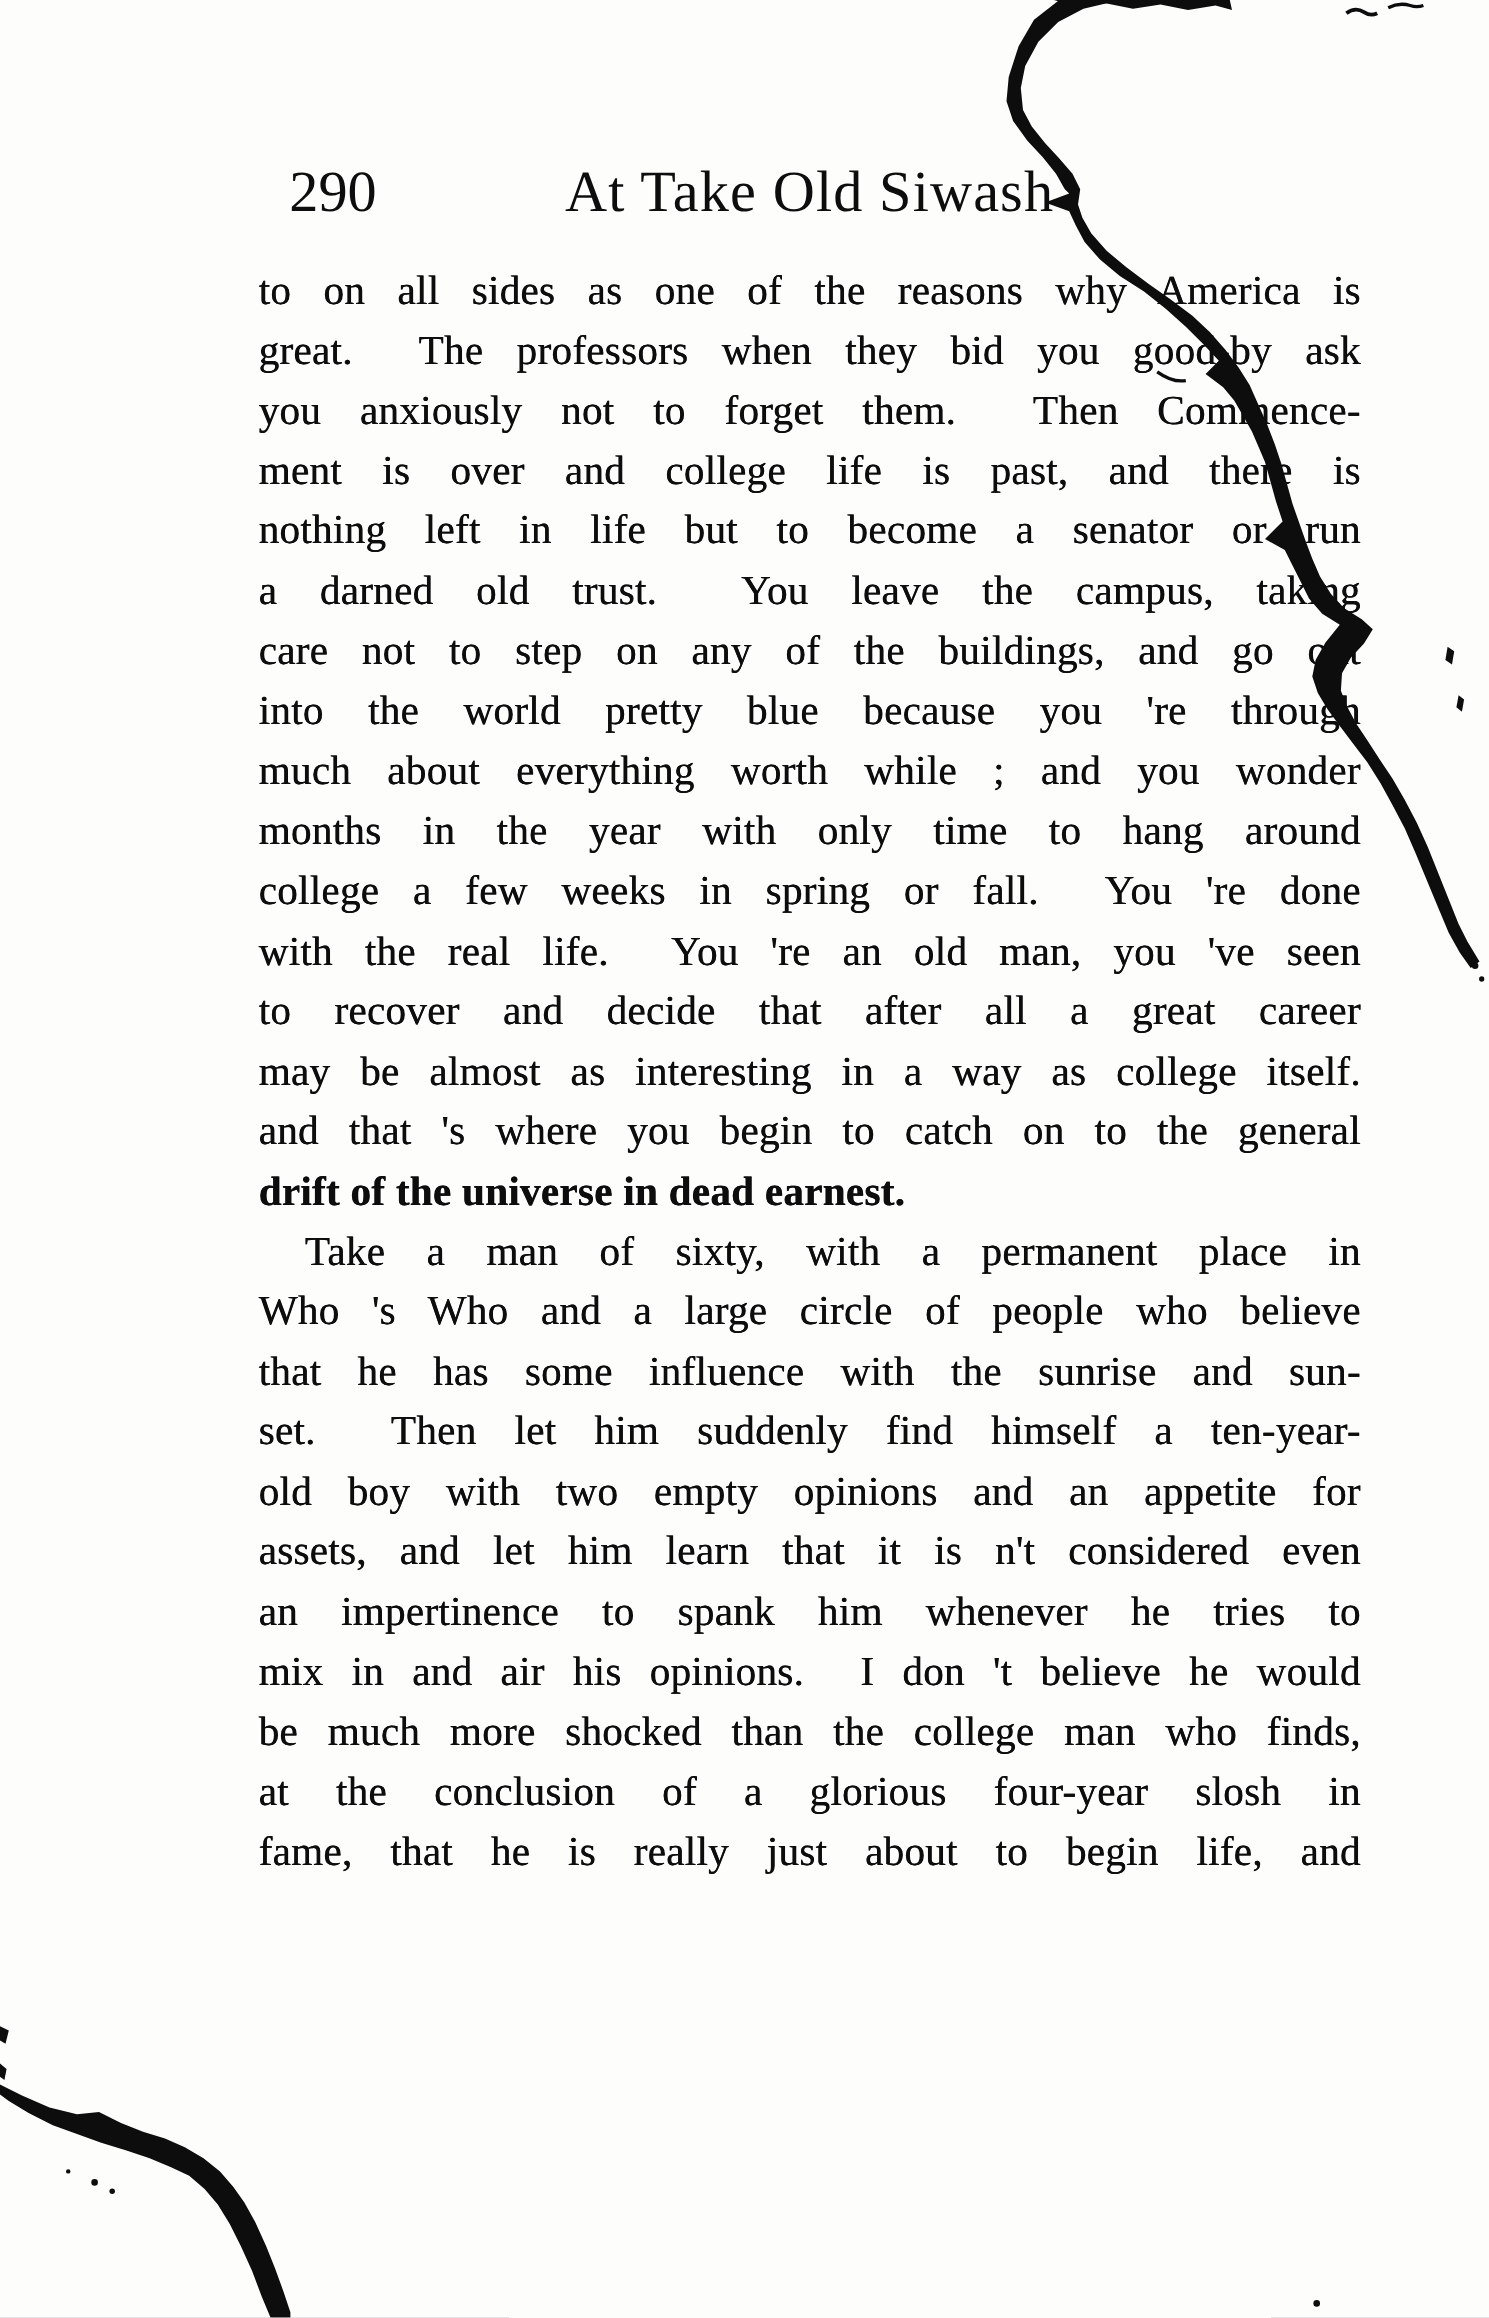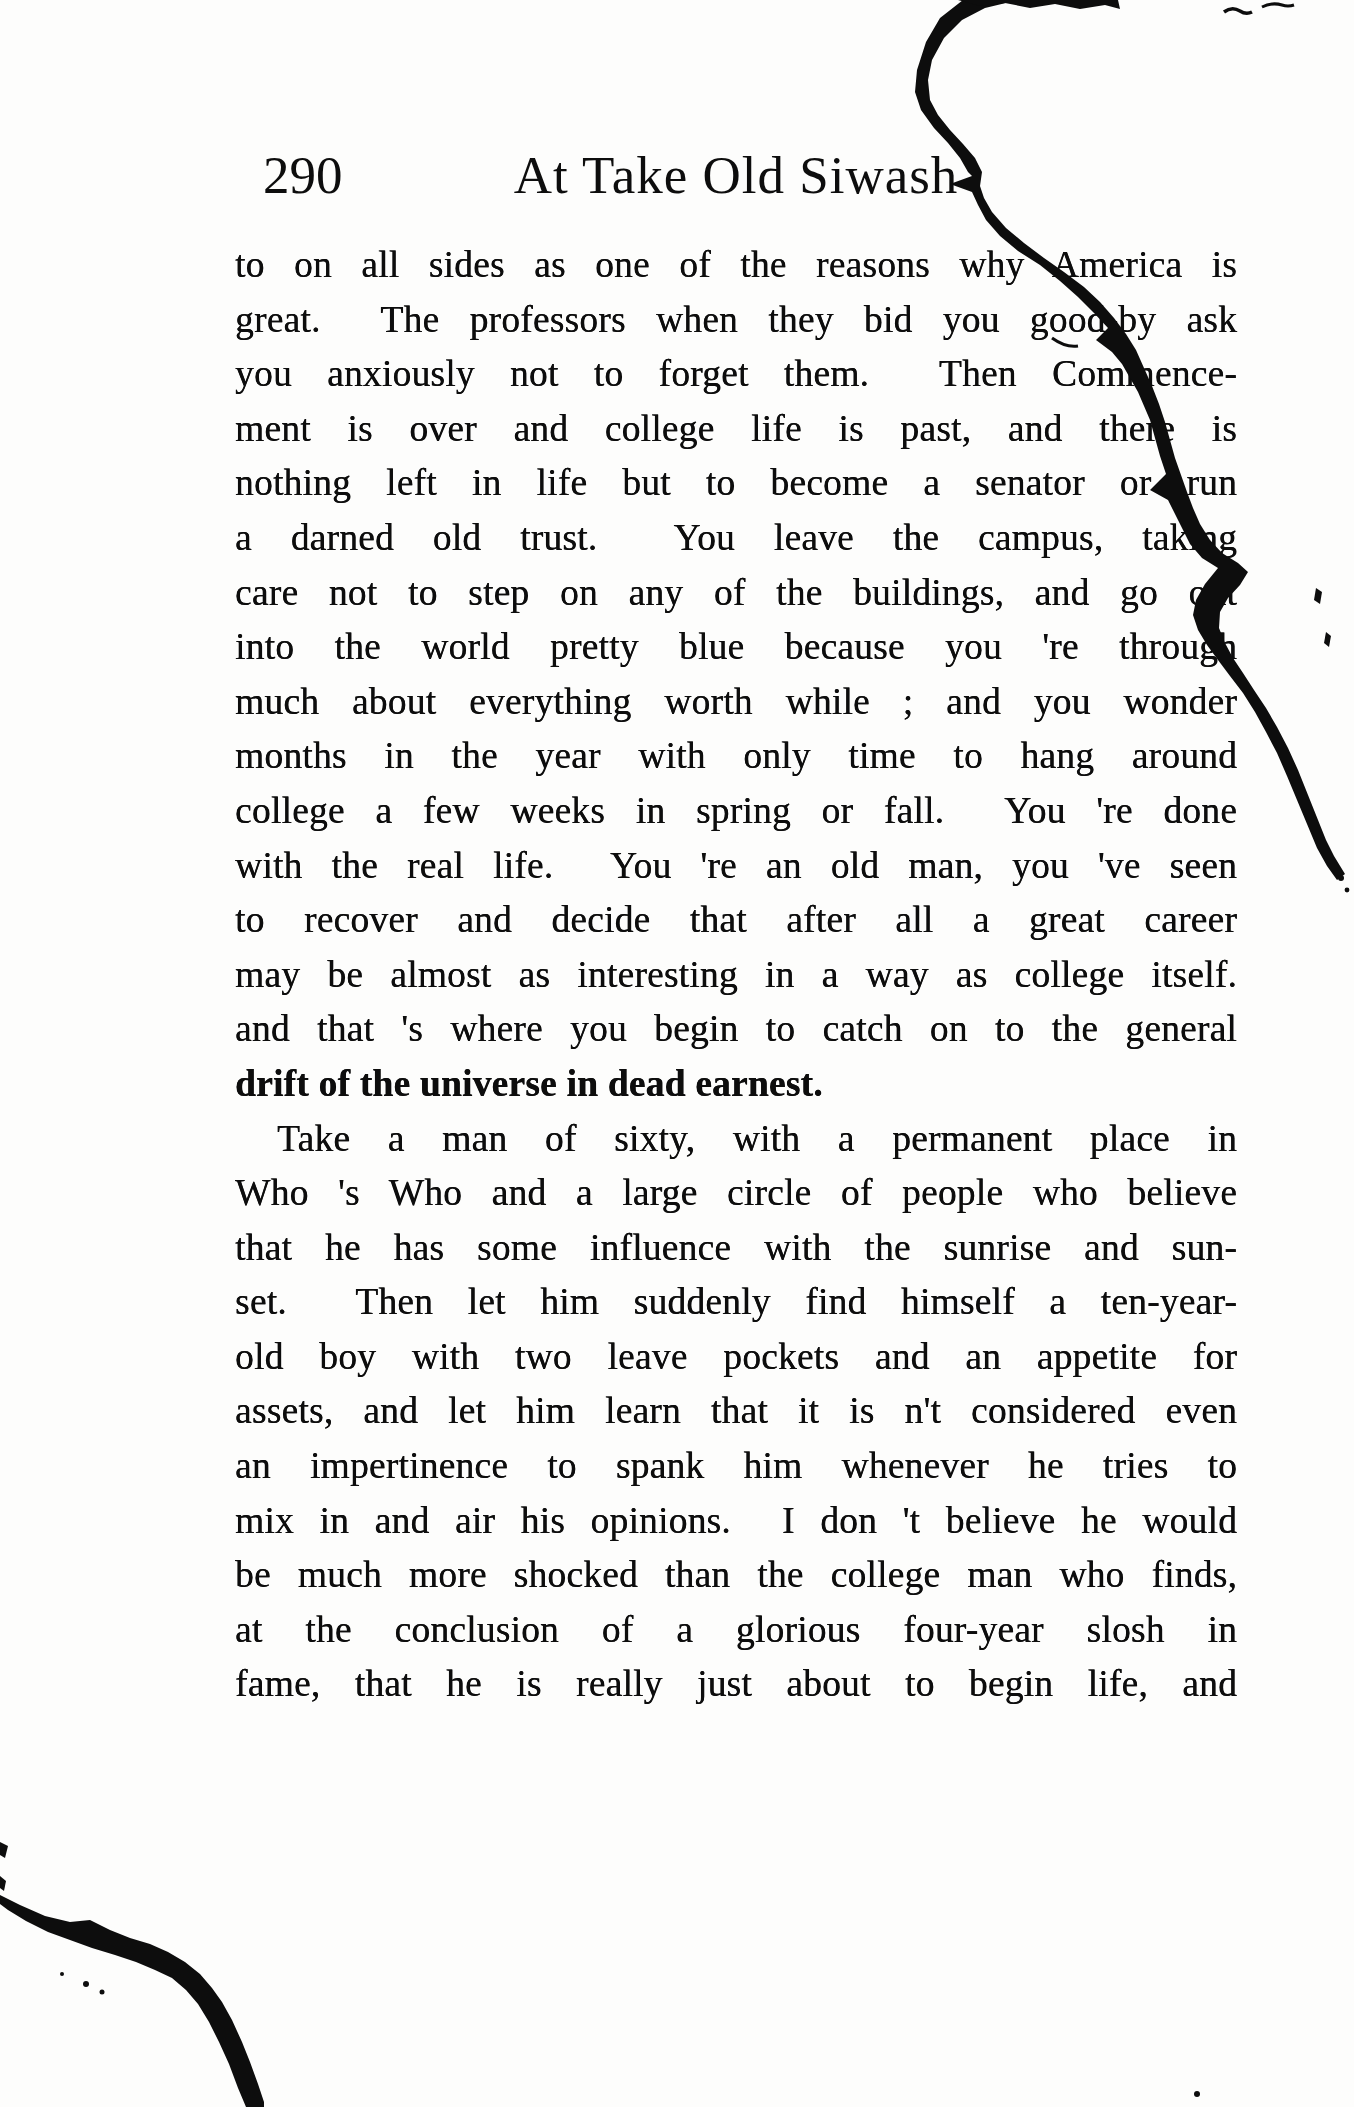--- a/index.html
+++ b/index.html
@@ -62,21 +62,21 @@
         <div class="line">to recover and decide that after all a great career</div>
         <div class="line">may be almost as interesting in a way as college itself.</div>
         <div class="line">and that 's where you begin to catch on to the general</div>
         <div class="line lastline">drift of the universe in dead earnest.</div>
       </div>
       <div>
         <div class="line indent">Take a man of sixty, with a permanent place in</div>
         <div class="line">Who 's Who and a large circle of people who believe</div>
         <div class="line">that he has some influence with the sunrise and sun-</div>
         <div class="line">set.&nbsp; Then let him suddenly find himself a ten-year-</div>
-        <div class="line">old boy with two leave pockets and an appetite for</div>
+        <div class="line">old boy with two empty opinions and an appetite for</div>
         <div class="line">assets, and let him learn that it is n't considered even</div>
         <div class="line">an impertinence to spank him whenever he tries to</div>
         <div class="line">mix in and air his opinions.&nbsp; I don 't believe he would</div>
         <div class="line">be much more shocked than the college man who finds,</div>
         <div class="line">at the conclusion of a glorious four-year slosh in</div>
         <div class="line">fame, that he is really just about to begin life, and</div>
       </div>
     </div>
 
   <svg class="tear-overlay" width="1354" height="2107" viewBox="0 0 1354 2107">

